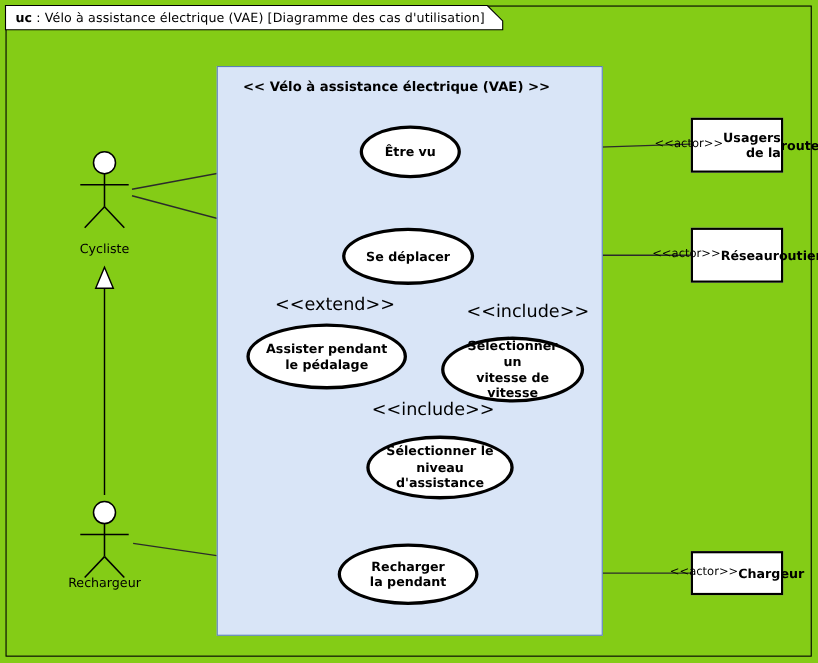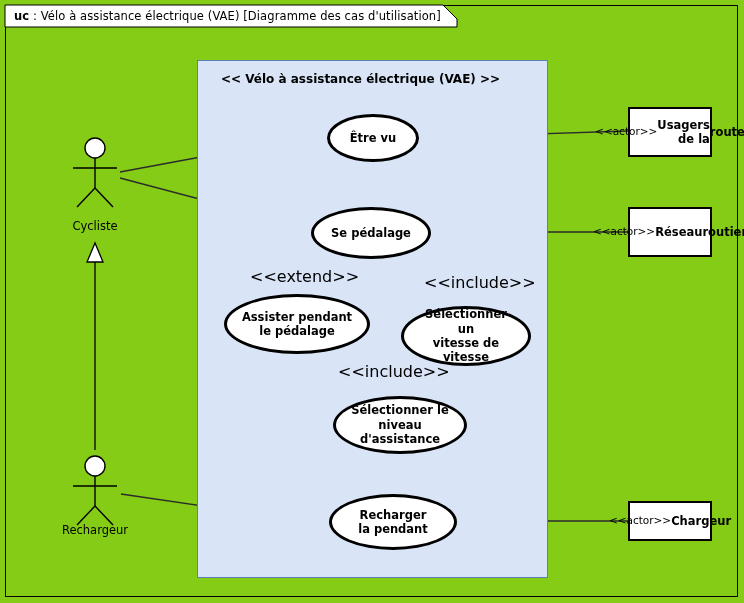--- a/index.html
+++ b/index.html
@@ -199,21 +199,21 @@
   <div class="system-title">&lt;&lt; Vélo à assistance électrique (VAE) &gt;&gt;</div>
 
   <div class="usecase" style="left:327px; top:114px; width:92px; height:48px;">
     <span>
       <span>Être vu</span>
     </span>
   </div>
 
   <div class="usecase" style="left:311px; top:207px; width:120px; height:52px;">
     <span>
-      <span>Se pédalage</span>
+      <span>Se déplacer</span>
     </span>
   </div>
 
   <div class="usecase" style="left:224px; top:294px; width:146px; height:60px;">
     <span>
       <span>Assister pendant</span>
       <span>le pédalage</span>
     </span>
   </div>
 
@@ -224,21 +224,21 @@
     </span>
   </div>
 
   <div class="usecase" style="left:333px; top:396px; width:134px; height:58px;">
     <span>
       <span>Sélectionner le</span>
       <span>niveau d'assistance</span>
     </span>
   </div>
 
-  <div class="usecase" style="left:329px; top:494px; width:128px; height:56px;">
+  <div class="usecase" style="left:307px; top:494px; width:128px; height:56px;">
     <span>
       <span>Recharger</span>
       <span>la pendant</span>
     </span>
   </div>
 
   <div class="actor-box" style="left:628px; top:107px; width:84px; height:50px;">
     <div class="stereo">&lt;&lt;actor&gt;&gt;</div>
     <div class="aname">Usagers de la</div>
     <div class="aname">route</div>

